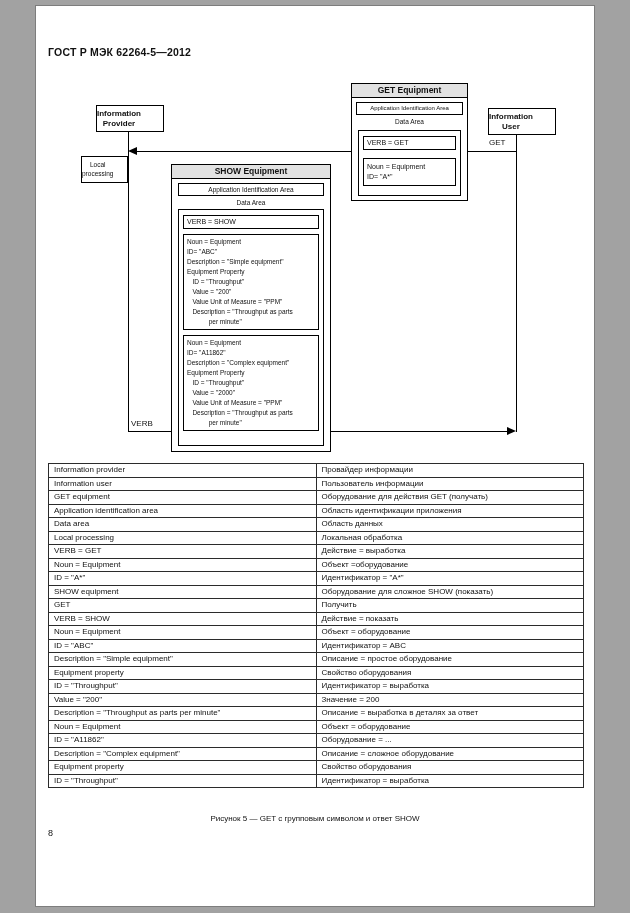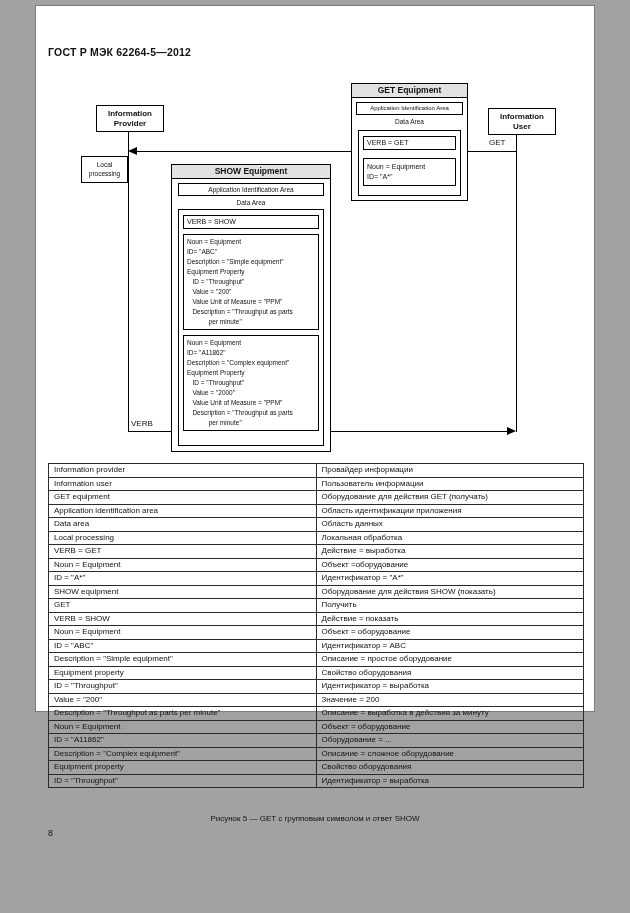--- a/index.html
+++ b/index.html
@@ -6,32 +6,32 @@
   html, body { width: 630px; height: 913px; }
   body {
     background: #a2a2a2;
     font-family: "Liberation Sans", "DejaVu Sans", sans-serif;
     color: #111;
     overflow: hidden;
     position: relative;
   }
   .page {
     position: absolute; left: 35px; top: 5px;
-    width: 560px; height: 707px;
+    width: 560px; height: 902px;
     background: #ffffff;
     border: 1px solid #7d7d7d;
   }
   .hdr {
     position: absolute; left: 12px; top: 40px;
     font-weight: bold; font-size: 10.5px; letter-spacing: 0.2px;
   }
   
   .node {
     position: absolute; border: 1.5px solid #000; background: #fff;
-    display: flex; align-items: center; justify-content: center;
+    display: flex; align-items: center; justify-content: flex-start;
     text-align: center; font-weight: bold; font-size: 8px; line-height: 10px;
     white-space: pre-line; z-index: 3;
   }
   .node.small { font-weight: normal; font-size: 6.5px; line-height: 8.5px; border-width: 1px; }
   .lbl { position: absolute; font-size: 8px; z-index: 3; background: #fff; padding: 0 1px; }
   .lh { position: absolute; height: 1px; background: #000; z-index: 1; }
   .lv { position: absolute; width: 1px; background: #000; z-index: 1; }
   .ar-l {
     position: absolute; width: 0; height: 0; z-index: 2;
     border-top: 4px solid transparent; border-bottom: 4px solid transparent;
@@ -207,21 +207,21 @@
           <td>Объект =оборудование</td>
         </tr>
 
         <tr>
           <td>ID = "A*"</td>
           <td>Идентификатор = "A*"</td>
         </tr>
 
         <tr>
           <td>SHOW equipment</td>
-          <td>Оборудование для действия SHOW (показать)</td>
+          <td>Оборудование для сложное SHOW (показать)</td>
         </tr>
 
         <tr>
           <td>GET</td>
           <td>Получить</td>
         </tr>
 
         <tr>
           <td>VERB = SHOW</td>
           <td>Действие = показать</td>
@@ -253,21 +253,21 @@
         </tr>
 
         <tr>
           <td>Value = "200"</td>
           <td>Значение = 200</td>
         </tr>
 
 
         <tr>
           <td>Description = "Throughput as parts per minute"</td>
-          <td>Описание = выработка в действия за минуту</td>
+          <td>Описание = выработка в деталях за ответ</td>
         </tr>
 
         <tr>
           <td>Noun = Equipment</td>
           <td>Объект = оборудование</td>
         </tr>
 
         <tr>
           <td>ID = "A11862"</td>
           <td>Оборудование = ...</td>

